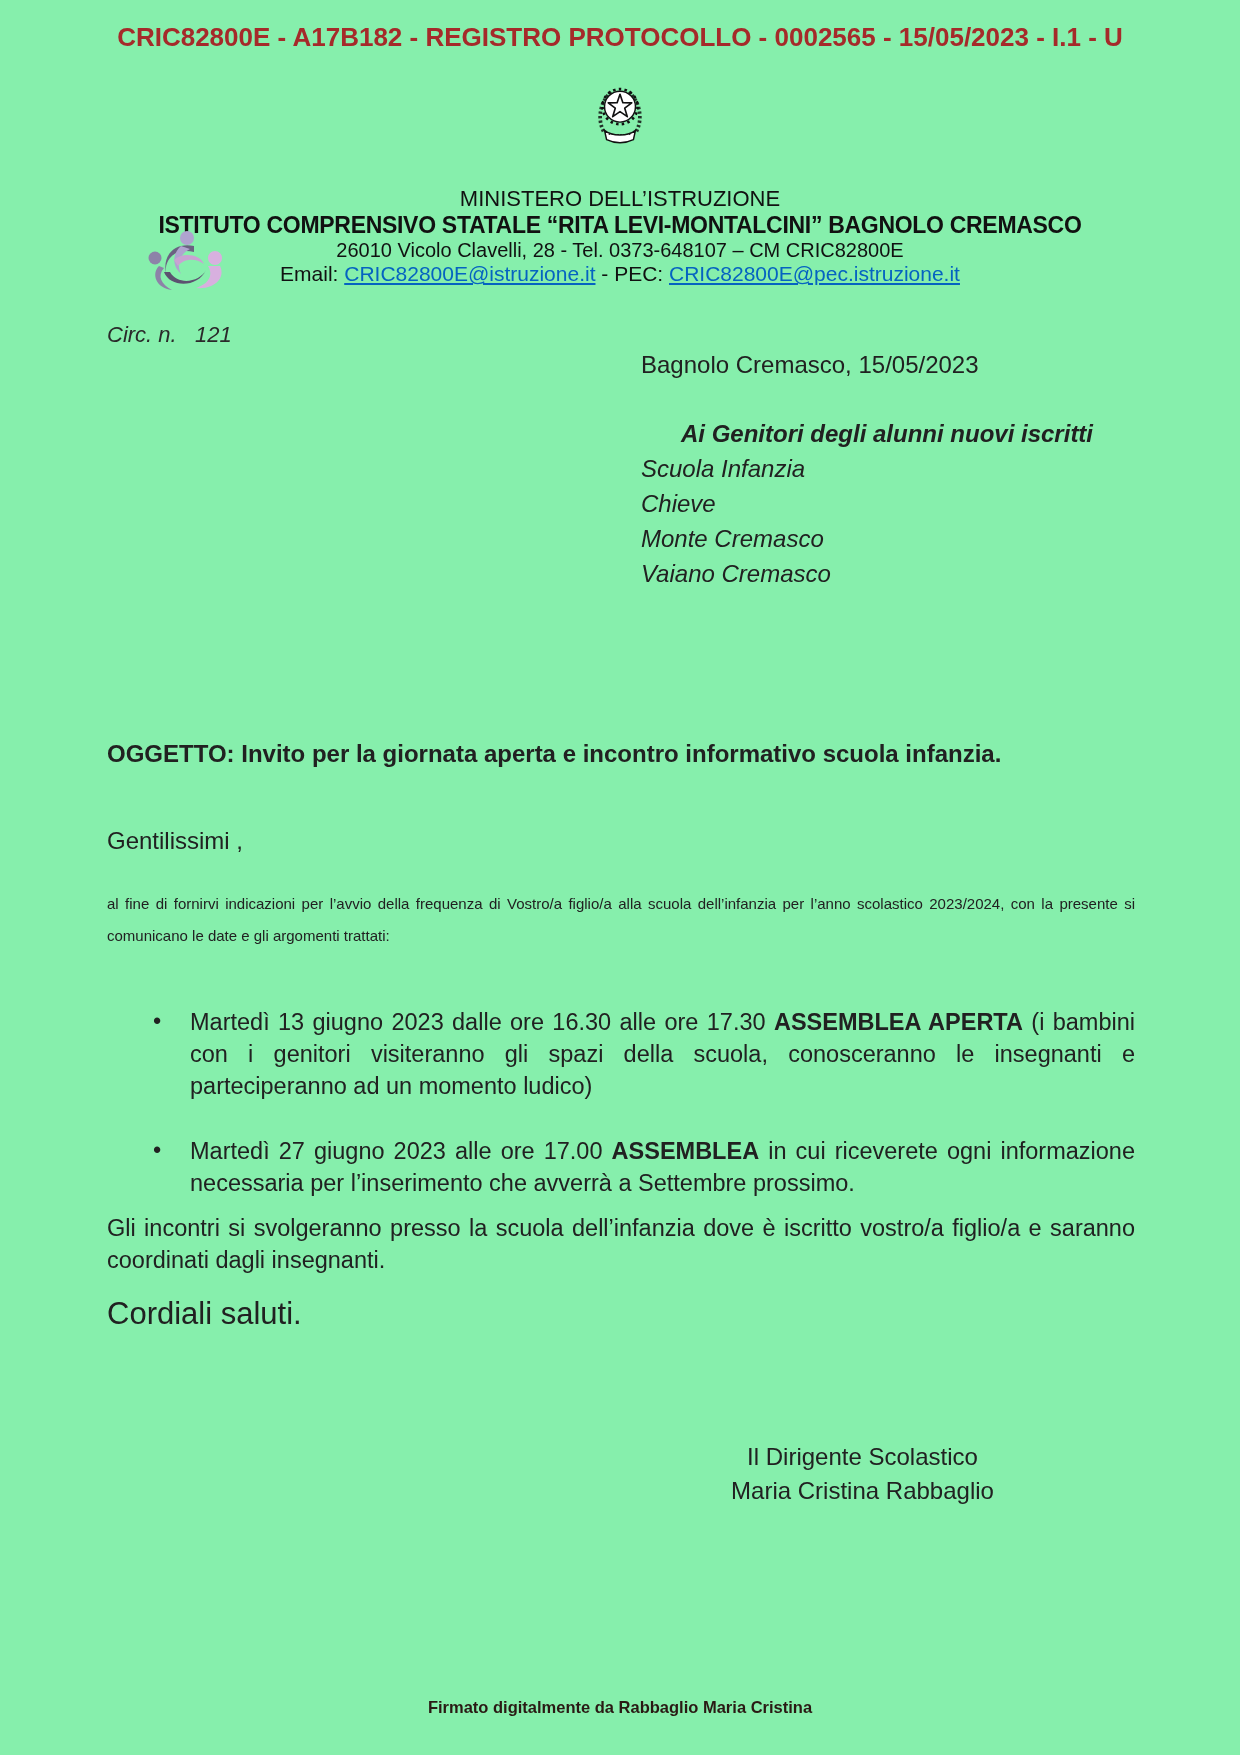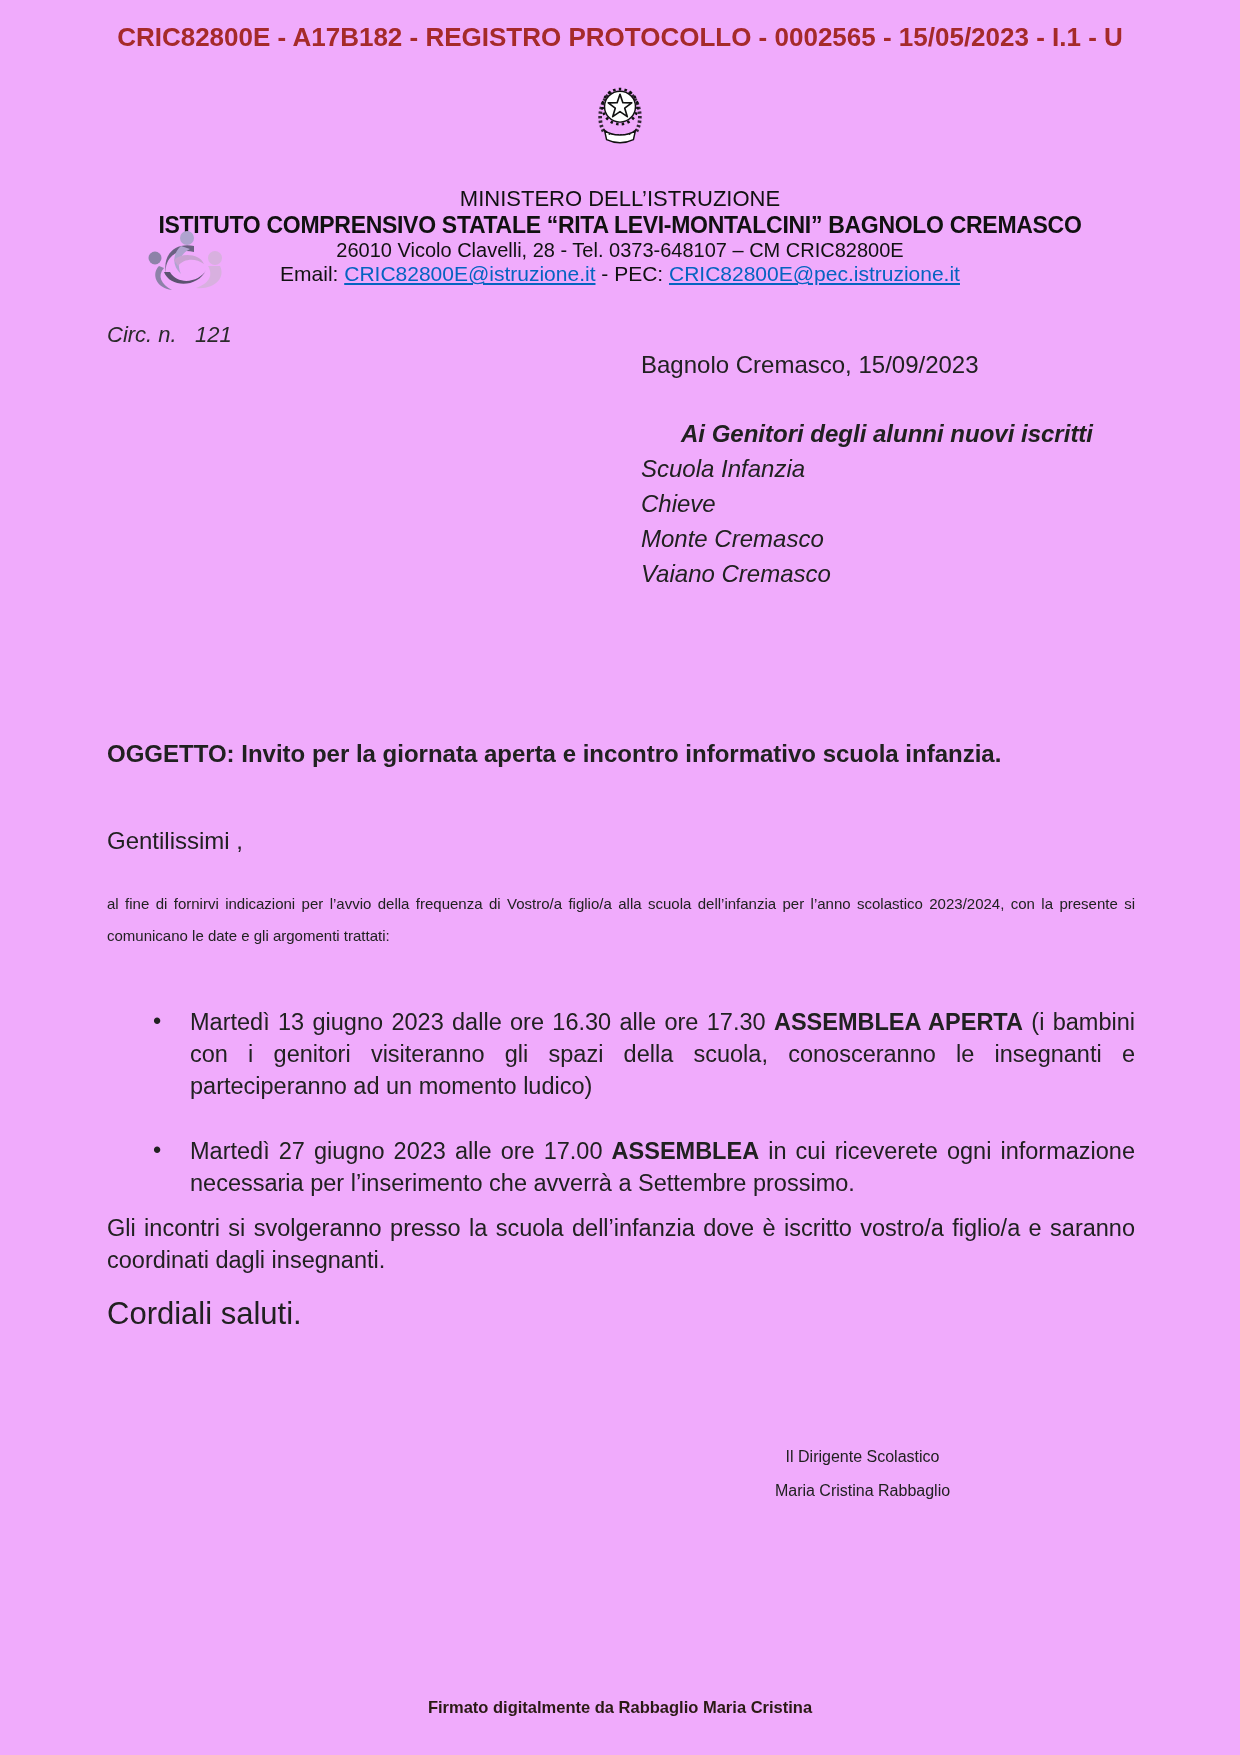--- a/index.html
+++ b/index.html
@@ -1,20 +1,20 @@
 <!DOCTYPE html>
 <html><head>
 <meta charset="utf-8">
 <style>
   html, body { margin: 0; padding: 0; background: #ffffff; }
   .page {
     position: relative;
     width: 1240px;
     height: 1755px;
-    background: #f0abfc;
+    background: #86efac;
     font-family: "Liberation Sans", "DejaVu Sans", sans-serif;
     color: #212121;
     overflow: hidden;
   }
   .abs { position: absolute; }
 
   
   .protocol {
     top: 22px; left: 0; width: 100%;
     text-align: center;
@@ -92,21 +92,21 @@
   .closing {
     top: 1212px; left: 107px; width: 1028px;
     font-size: 23.5px; line-height: 32px;
     text-align: justify;
   }
   .regards { top: 1296px; left: 107px; font-size: 31px; }
 
   .signature {
     top: 1440px; left: 600px; width: 525px;
     text-align: center;
-    font-size: 16px; line-height: 34px;
+    font-size: 24px; line-height: 34px;
   }
 
   .digital-footer {
     top: 1698px; left: 0; width: 100%;
     text-align: center;
     font-size: 16.5px; font-weight: bold;
     color: #2A1A14;
   }
   b.inline-bold { font-weight: bold; }
 </style>
@@ -153,21 +153,21 @@
       <circle cx="43" cy="8" r="7" fill="#AFA3CF"></circle>
       <path d="M37 16 C28 24 28 36 37 44 C32 34 36 24 46 19 Z" fill="#AFA3CF"></path>
 
       <circle cx="71" cy="28" r="7" fill="#D8B0DF"></circle>
       <path d="M76 36 C82 48 70 60 52 58 C64 54 70 46 64 36 Z" fill="#D8B0DF"></path>
       <path d="M30 30 C38 22 56 24 60 34 C52 28 40 28 34 36 Z" fill="#C9A2D2"></path>
     </svg>
   </div>
 
   <div class="abs circ">Circ. n.   121</div>
-  <div class="abs place-date">Bagnolo Cremasco, 15/09/2023</div>
+  <div class="abs place-date">Bagnolo Cremasco, 15/05/2023</div>
 
   <div class="abs recipients">
     <div class="to">Ai Genitori degli alunni nuovi iscritti</div>
     <div>Scuola Infanzia</div>
     <div>Chieve</div>
     <div>Monte Cremasco</div>
     <div>Vaiano Cremasco</div>
   </div>
 
   <div class="abs subject">OGGETTO: Invito per la giornata aperta e incontro informativo scuola infanzia.</div>

